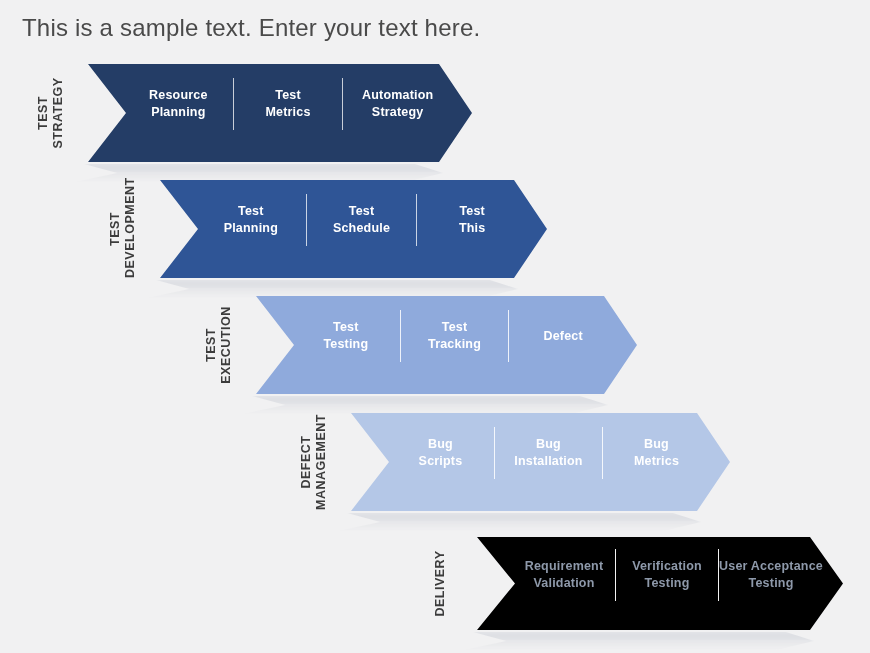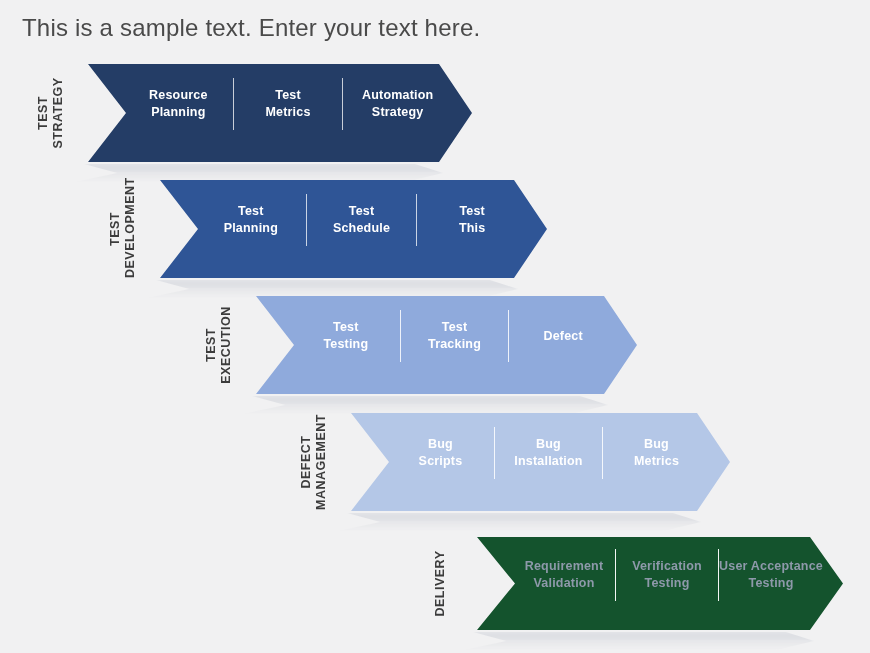--- a/index.html
+++ b/index.html
@@ -172,21 +172,21 @@
           <div>Bug</div>
           <div>Metrics</div>
         </div>
       </div>
       <div class="reflection" style="left: 347px; top: 513px; width: 359px; height: 18px;"></div>
       <div class="row-label" style="left: 403px; top: 537px; width: 74px; height: 93px;">
         <div class="row-label-inner" style="width: 93px;">
           <div>DELIVERY</div>
         </div>
       </div>
-      <div class="chevron" style="left: 477px; top: 537px; width: 366px; height: 93px; background: #14532d; color: rgb(142, 153, 170);">
+      <div class="chevron" style="left: 477px; top: 537px; width: 366px; height: 93px; background: #000000; color: rgb(142, 153, 170);">
         <div class="seg">
           <div>Requirement</div>
           <div>Validation</div>
         </div>
         <div class="divider" style="background: rgba(255, 255, 255, 0.95);"></div>
         <div class="seg">
           <div>Verification</div>
           <div>Testing</div>
         </div>
         <div class="divider" style="background: rgba(255, 255, 255, 0.95);"></div>

